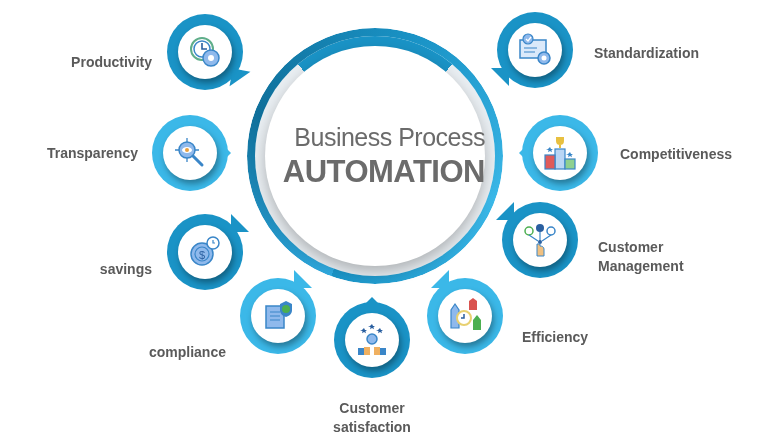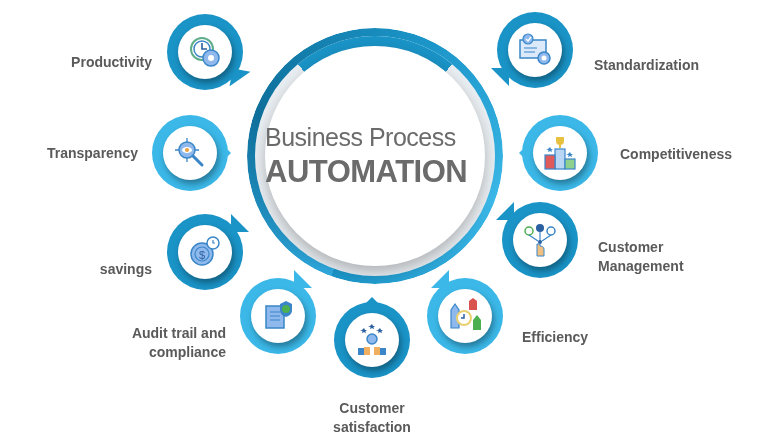--- a/index.html
+++ b/index.html
@@ -6,21 +6,21 @@
   body { width:768px; height:448px; position:relative; overflow:hidden; font-family:"Liberation Sans", sans-serif; }
   .main-ring { position:absolute; left:255px; top:36px; width:240px; height:240px; border-radius:50%;
     background:conic-gradient(#1a93c6 0deg 40deg, #e9eef2 40deg 320deg, #1a93c6 320deg 360deg); }
   .main-ring::before { content:""; position:absolute; inset:-8px; border-radius:50%;
     border:8px solid transparent;
     background:conic-gradient(from 200deg, #2fa9de, #0f6f9a, #1a93c6, #3bb8e8, #1a93c6) border-box;
     -webkit-mask:linear-gradient(#000 0 0) padding-box, linear-gradient(#000 0 0);
     -webkit-mask-composite:xor; mask-composite:exclude; }
   .main-inner { position:absolute; left:10px; top:10px; width:220px; height:220px; border-radius:50%;
     background:#fff; box-shadow:0 6px 14px rgba(0,0,0,0.25); display:flex; flex-direction:column;
-    align-items:flex-start; justify-content:center; }
+    align-items:flex-end; justify-content:center; }
   .title1 { font-size:25px; color:#6b6b6b; letter-spacing:-0.5px; }
   .title2 { font-size:31px; font-weight:bold; color:#6b6b6b; margin-top:2px; letter-spacing:-0.5px; }
   .bubble { position:absolute; width:76px; height:76px; border-radius:50%; }
   .bubble.dark { background:#1a93c6; }
   .bubble.light { background:#3bb8e8; }
   .bubble .tail { position:absolute; width:0; height:0; border:9px solid transparent; }
   .bubble .inner { position:absolute; left:11px; top:11px; width:54px; height:54px; border-radius:50%;
     background:#fff; box-shadow:2px 4px 6px rgba(0,0,0,0.35); display:flex; align-items:center; justify-content:center; }
   .label { position:absolute; font-size:14px; font-weight:bold; color:#5a5a5a; line-height:19px; }
   .label.right { text-align:right; }
@@ -95,21 +95,21 @@
       <svg width="36" height="36" viewBox="0 0 36 36">
           <rect x="6" y="8" width="18" height="22" fill="#8fb9ec" stroke="#3a86c8" stroke-width="1.5"></rect>
           <path d="M10 14 H20 M10 18 H20 M10 22 H20" stroke="#3a86c8" stroke-width="1.2"></path>
           <path d="M26 3 L32 6 V12 C32 16 29 18 26 19 C23 18 20 16 20 12 V6 Z" fill="#3a86c8"></path>
           <circle cx="26" cy="11" r="4" fill="#4caf50"></circle>
         </svg>
     </span>
   </div>
 </div>
 <div class="label right" style="left:100px;top:324px;width:126px;">
-  <span>Audit trail and</span><br>
+  <br>
   <span>compliance</span>
 </div>
 
 <div class="bubble dark" style="left:334px;top:302px;">
   <div class="tail" style="left:29px;top:-14px;border-bottom-color:#1a93c6;"></div>
   <div class="inner">
     <span>
       <svg width="36" height="36" viewBox="0 0 36 36">
           <path d="M10 6 l1 2 2 0 -1.6 1.3 .6 2 -2-1.2 -2 1.2 .6-2 L6 8 h2 z" fill="#2a5fa0"></path>
           <path d="M18 2 l1 2 2 0 -1.6 1.3 .6 2 -2-1.2 -2 1.2 .6-2 L14 4 h2 z" fill="#2a5fa0"></path>
@@ -190,13 +190,13 @@
           <rect x="3" y="8" width="26" height="18" fill="#dbe9fa" stroke="#3a86c8" stroke-width="1.5"></rect>
           <path d="M7 16 H20 M7 20 H18" stroke="#3a86c8" stroke-width="1.2"></path>
           <circle cx="11" cy="7" r="5" fill="#8fb9ec" stroke="#3a86c8" stroke-width="1.2"></circle>
           <path d="M9 7 L11 9 L14 5" stroke="#fff" stroke-width="1.3" fill="none"></path>
           <circle cx="27" cy="26" r="6" fill="#8fb9ec" stroke="#3a86c8" stroke-width="1.5"></circle>
           <circle cx="27" cy="26" r="2.5" fill="#fff"></circle>
         </svg>
     </span>
   </div>
 </div>
-<div class="label" style="left:594px;top:56px;width:130px;">Standardization</div>
+<div class="label" style="left:594px;top:44px;width:130px;">Standardization</div>
 
 </body></html>

